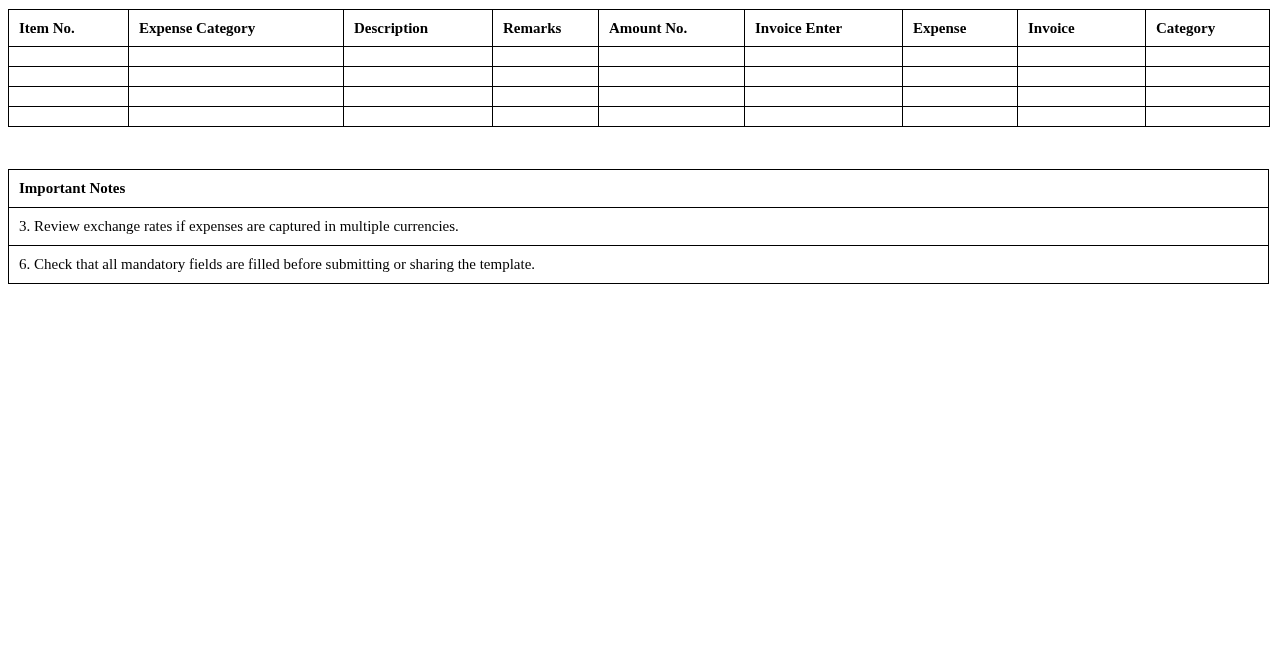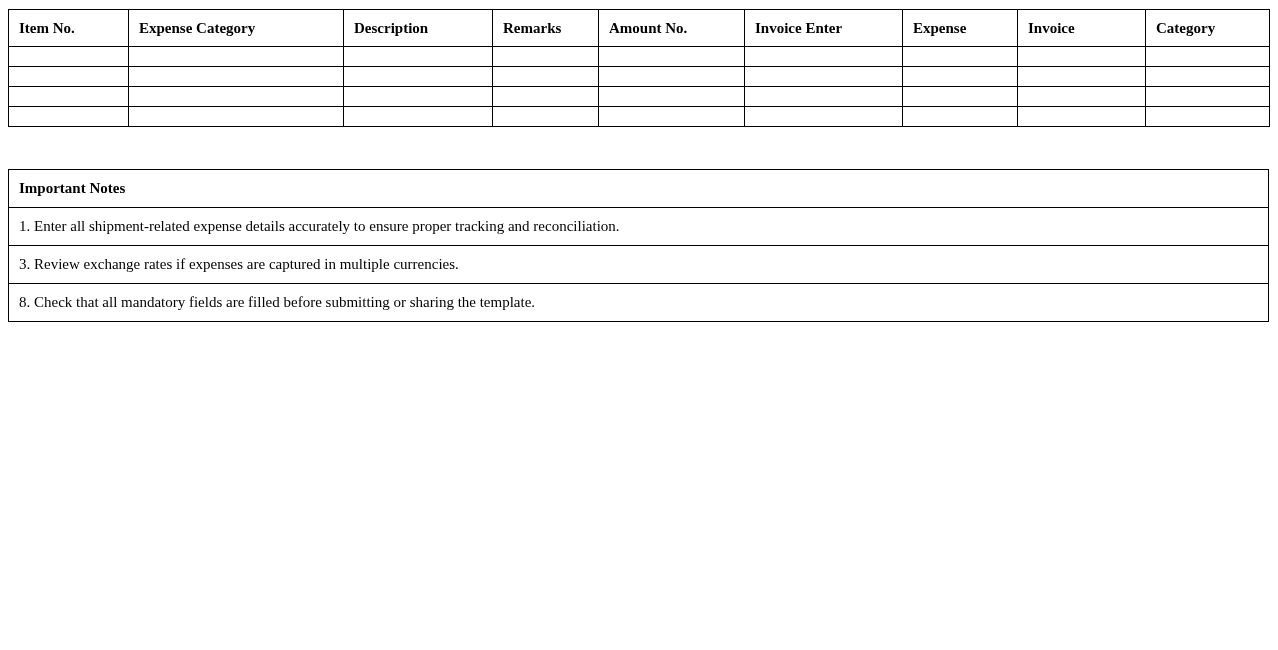--- a/index.html
+++ b/index.html
@@ -141,24 +141,21 @@
         </tr>
       </tbody>
   </table>
 
   <table class="notes-table">
     <tbody>
       <tr>
         <td class="notes-title-cell">Important Notes</td>
       </tr>
       <tr>
-        <td>1. Enter all shipment-related expense details accurately to ensure proper tracking and reconciliation.</td>
-      </tr>
-      <tr>
         <td>3. Review exchange rates if expenses are captured in multiple currencies.</td>
       </tr>
       <tr>
-        <td>8. Check that all mandatory fields are filled before submitting or sharing the template.</td>
+        <td>6. Check that all mandatory fields are filled before submitting or sharing the template.</td>
       </tr>
     </tbody>
   </table>
 
 </div>
 
 </body></html>

